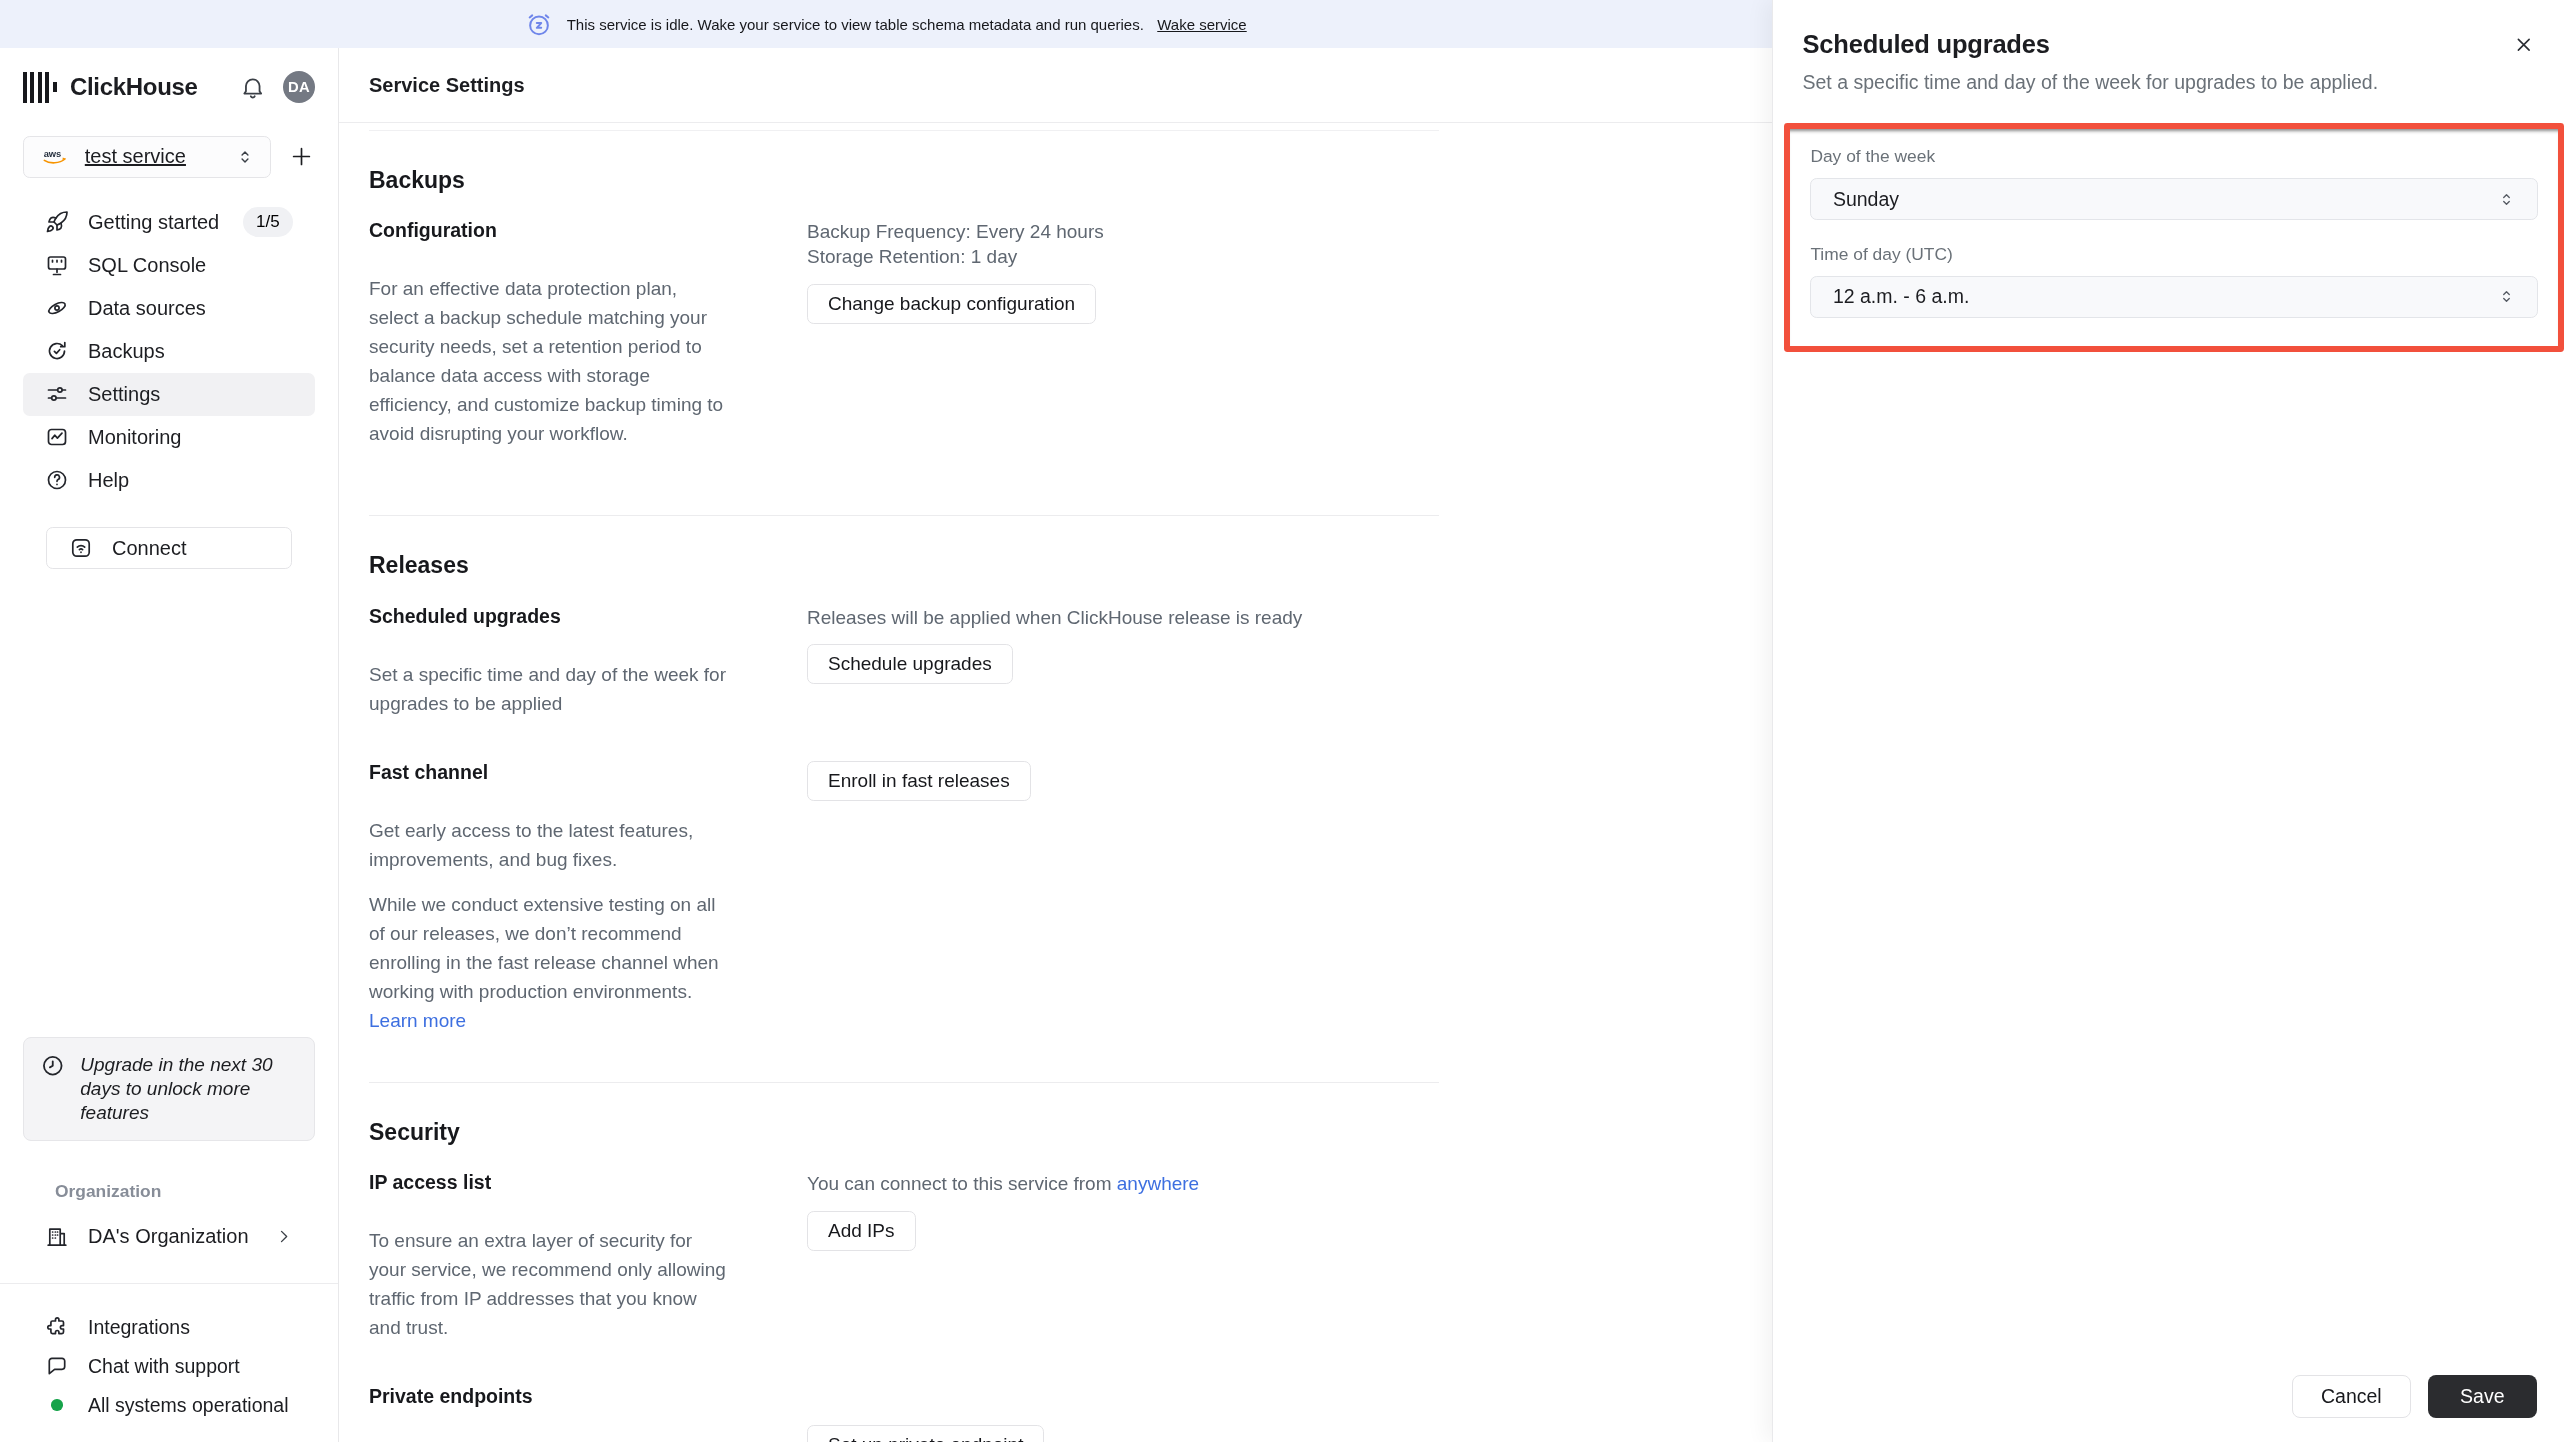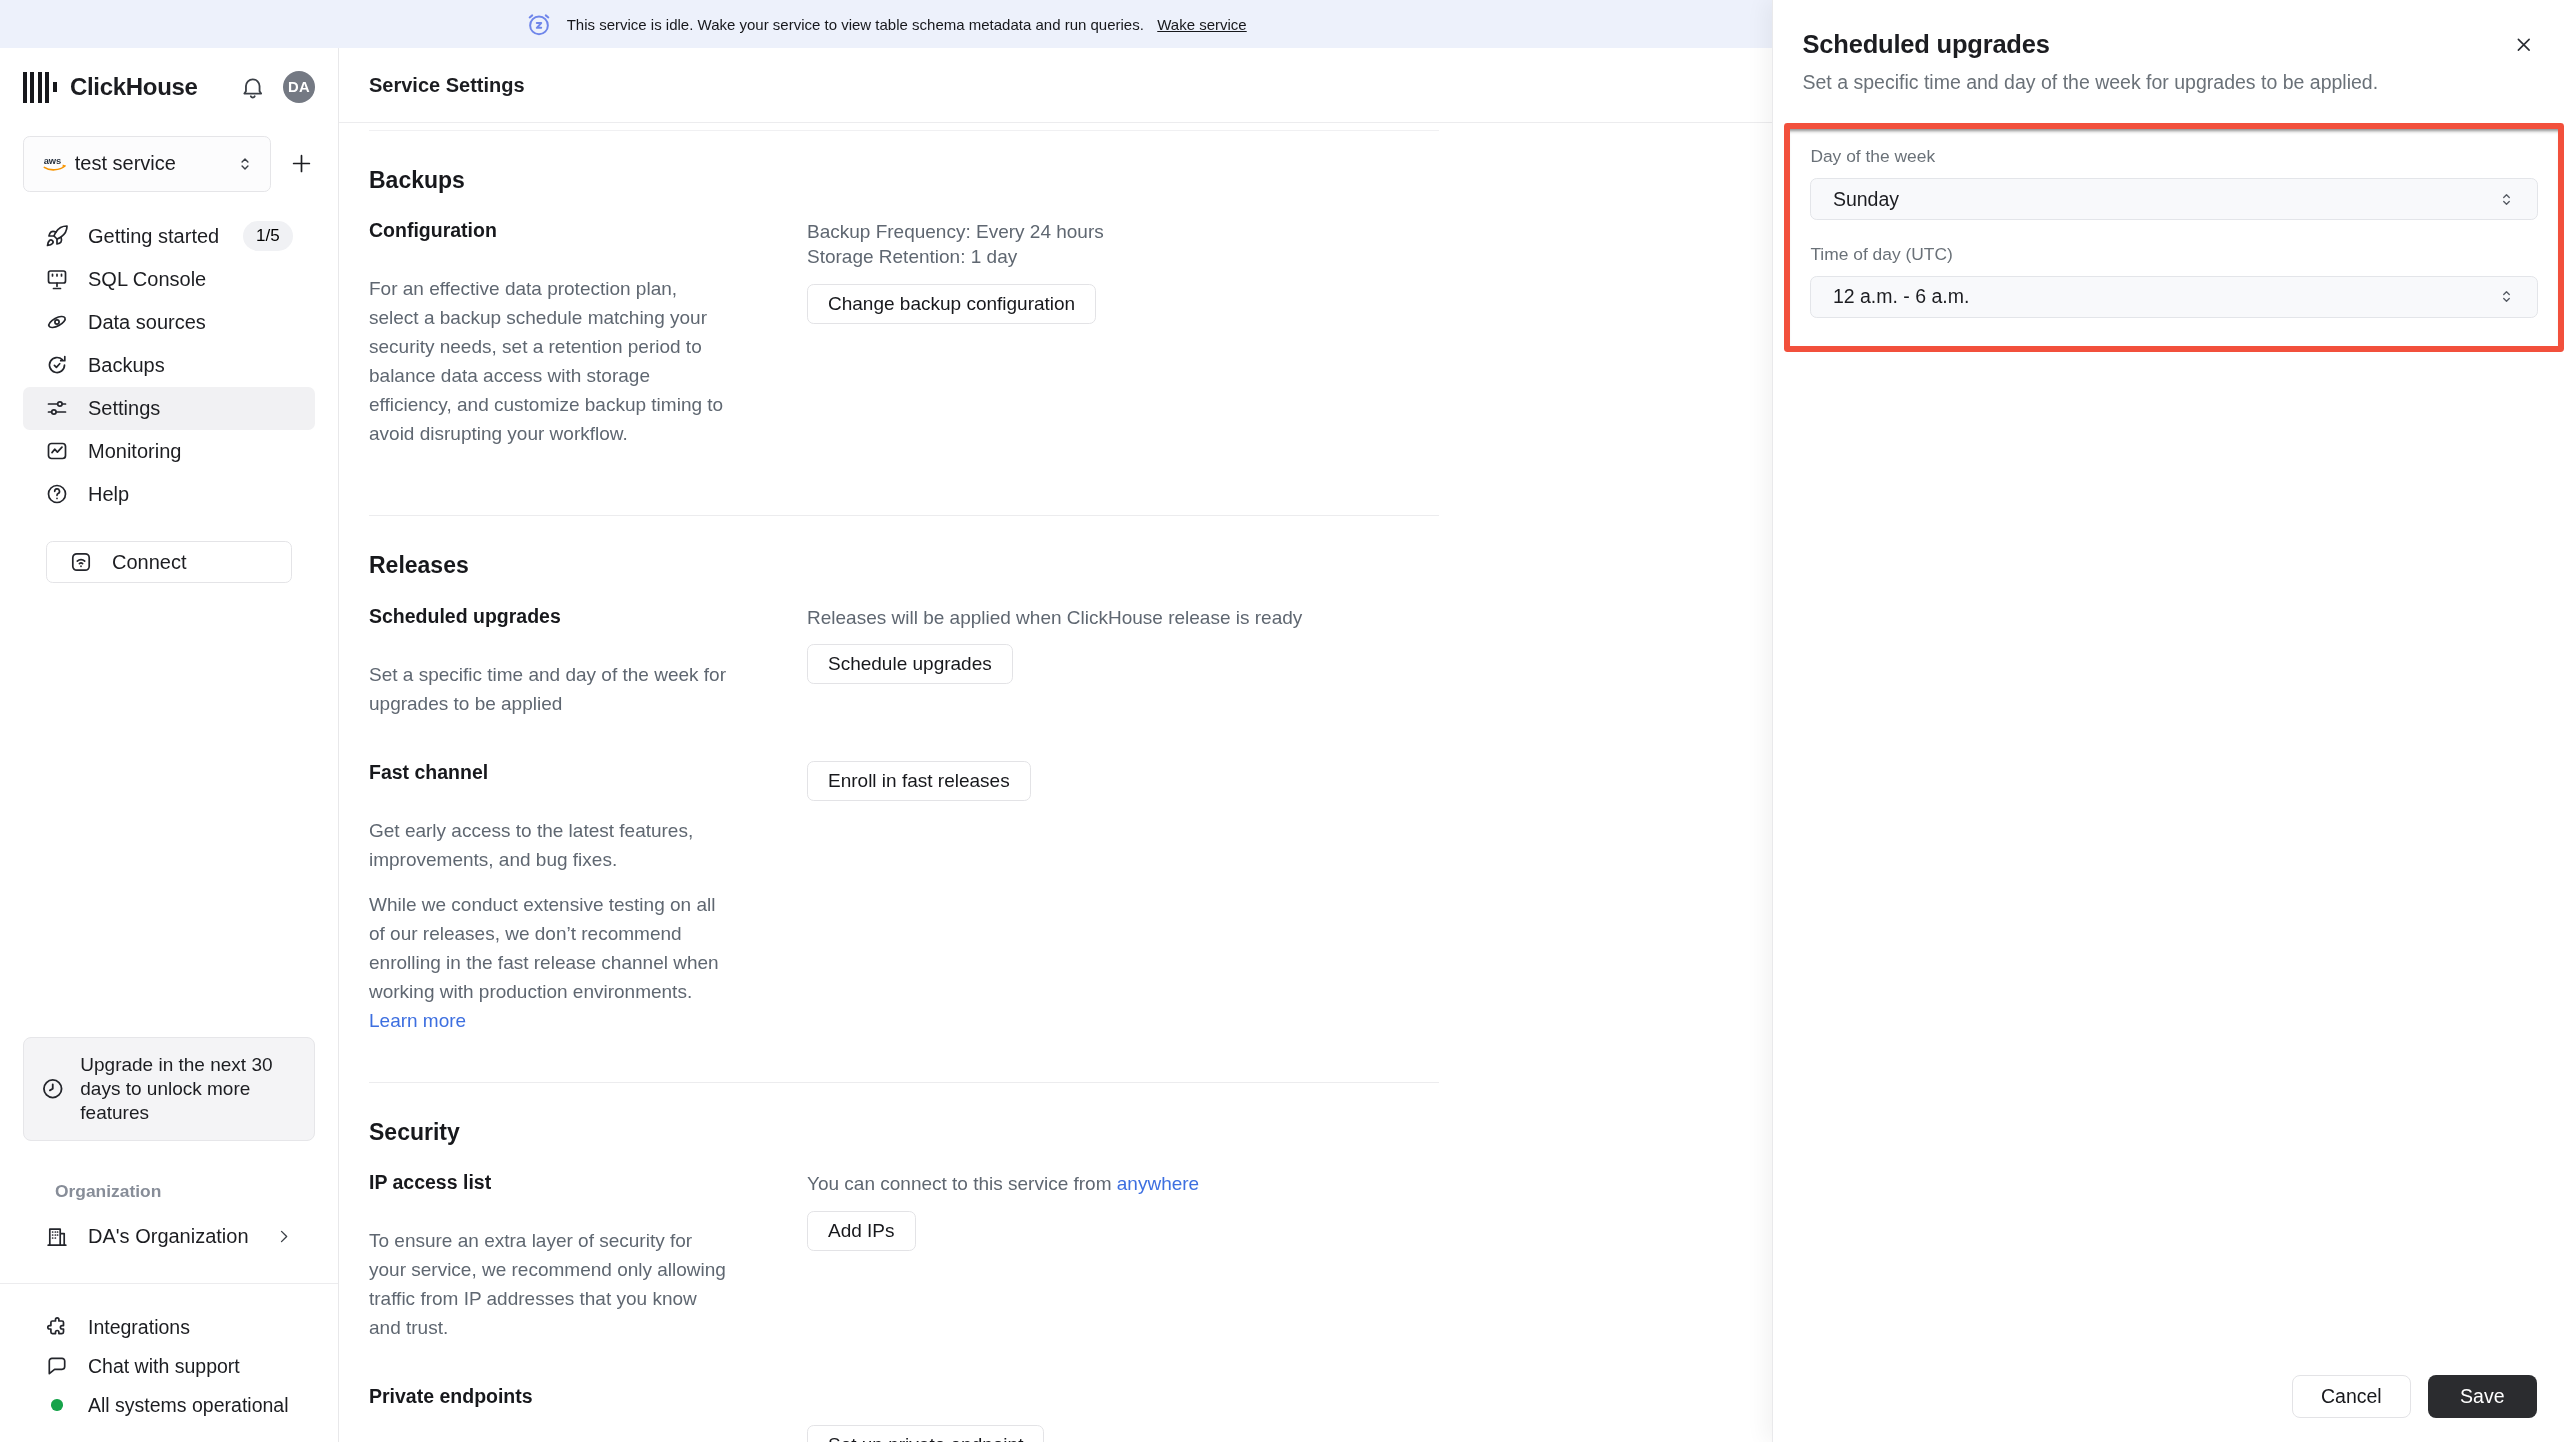--- a/index.html
+++ b/index.html
@@ -37,23 +37,23 @@
   .brand { font-size:24px; font-weight:700; letter-spacing:-0.3px; }
   .logo-row .sp { flex:1; }
   .bell { width:25.5px; height:25.5px; stroke:#3A3F46; }
   .avatar {
     width:32px; height:32px; border-radius:50%; background:#747983; color:#fff;
     font-size:14.8px; font-weight:700; display:flex; align-items:center; justify-content:center;
     margin-left:17.4px; letter-spacing:0.3px;
   }
   .service-row { margin-top:29.5px; display:flex; align-items:center; }
   .service-select {
-    flex:1; height:56px; border:0.7px solid #E5E5E8; background:#FCFCFD;
-    border-radius:6.7px; display:flex; align-items:center; padding:0 14.8px; gap:4px;
-    font-size:20px; cursor:pointer;
+    flex:1; height:42px; border:0.7px solid #E5E5E8; background:#FCFCFD;
+    border-radius:6.7px; display:flex; align-items:center; padding:0 14.8px; gap:14px;
+    font-size:20px; cursor:pointer;text-decoration:underline;
   }
   .service-select .updown { margin-left:auto; width:20px; height:20px; stroke:#3A3F46; }
   .plus-btn { margin-left:17.4px; width:27px; height:27px; stroke:#1C1D21; stroke-width:1.5; cursor:pointer; }
 
   .nav { margin-top:23px; display:flex; flex-direction:column; }
   .nav-item {
     height:43px; display:flex; align-items:center; gap:19px;
     padding:0 22px; border-radius:6.7px; font-size:20px; color:#1D1E22; cursor:pointer;
   }
   .nav-item.active { background:#F1F1F3; }
@@ -65,22 +65,22 @@
   .connect-btn {
     margin:25.5px 23px 0; height:42px; border:0.7px solid #E4E4E7; border-radius:6.7px;
     background:#fff; display:flex; align-items:center; gap:19px; padding:0 22px;
     font-size:20px; cursor:pointer;
   }
   .connect-btn .ic { width:24px; height:24px; }
 
   .sb-bottom { margin-top:auto; }
   .upgrade-card {
     margin:0 23px; background:#F4F4F6; border:0.7px solid #E6E6E9; border-radius:8px;
-    padding:14.8px 16px; display:flex; align-items:center; gap:14.8px;
-    font-size:19px; line-height:24px;
+    padding:14.8px 16px; display:flex; align-items:flex-start; gap:14.8px;
+    font-size:19px; line-height:24px;font-style:italic;
   }
   .upgrade-card .ic { width:25.5px; height:25.5px; flex:none; }
   .upgrade-card .txt { width:209px; }
   .org-label { margin:40px 23px 0 55px; color:#878D98; font-size:17.4px; font-weight:700; }
   .org-row {
     margin:16px 23px 0; height:38px; display:flex; align-items:center; gap:19px;
     padding:0 22px; font-size:20px; cursor:pointer;
   }
   .org-row .ic { width:24px; height:24px; }
   .org-row .chev { margin-left:auto; width:19px; height:19px; stroke:#3A3F46; }

